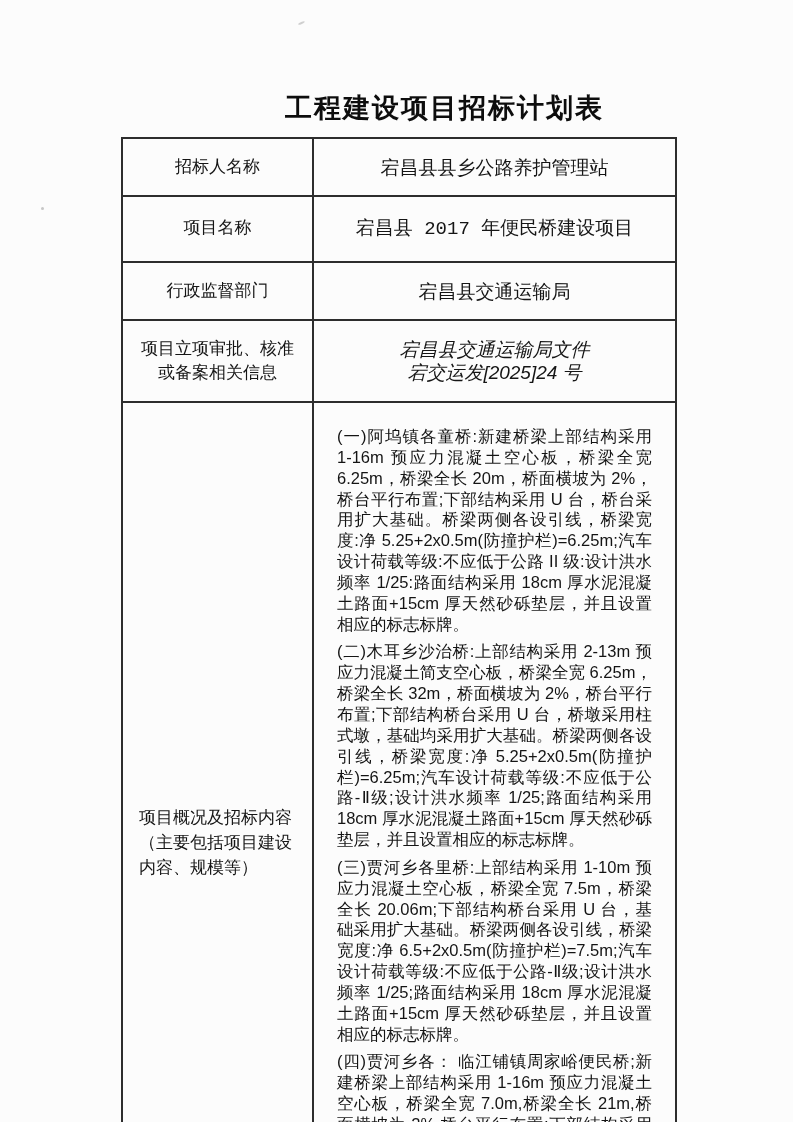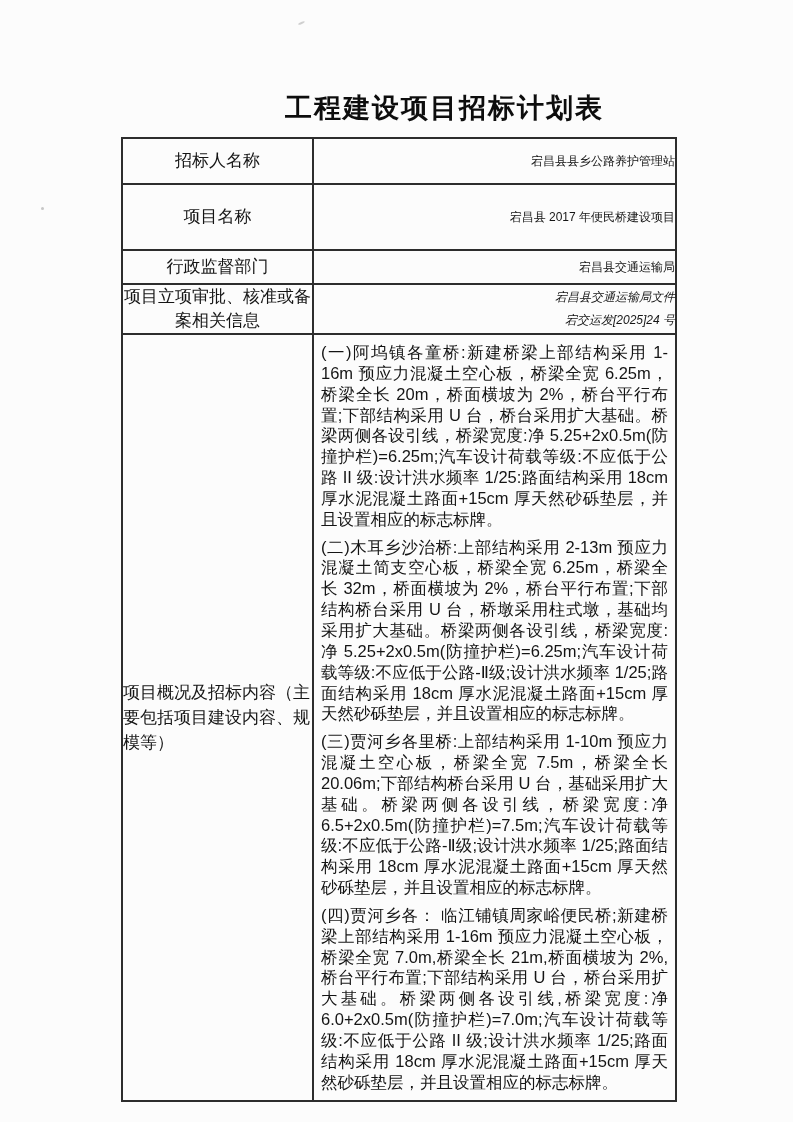--- a/index.html
+++ b/index.html
@@ -26,32 +26,32 @@
   table.bid-table{
     position:absolute;
     left:121px;top:137px;
     width:556px;
     border-collapse:collapse;
     table-layout:fixed;
   }
   .bid-table td{
     border:2px solid #2d2d2d;
     vertical-align:middle;
-    padding:0;
+    padding:16px;
   }
   .col-label{width:191px;}
   .label-cell{
     text-align:center;
     font-size:17px;
     line-height:24px;
     padding:0 3px;
   }
   .value-cell{
-    text-align:right;
-    font-size:12px;
+    text-align:center;
+    font-size:19px;
     line-height:23px;
     padding:0 4px;
   }
   .value-multiline{white-space:pre-line;font-style:italic;}
   .overview-label{
     text-align:left;
     font-size:17px;
     line-height:25px;
     padding:0 2px;
   }
@@ -85,21 +85,21 @@
   <table class="bid-table">
     <colgroup>
         <col class="col-label">
         <col>
       </colgroup>
     <tbody>
       <tr style="height:46px;">
         <td class="label-cell">招标人名称</td>
         <td class="value-cell">宕昌县县乡公路养护管理站</td>
       </tr>
-      <tr style="height:66px;">
+      <tr style="height:66px;font-family:Liberation Mono, monospace;">
         <td class="label-cell">项目名称</td>
         <td class="value-cell">宕昌县 2017 年便民桥建设项目</td>
       </tr>
       <tr style="height:34px;">
         <td class="label-cell">行政监督部门</td>
         <td class="value-cell">宕昌县交通运输局</td>
       </tr>
       <tr style="height:47px;">
         <td class="label-cell">项目立项审批、核准或备案相关信息</td>
         <td class="value-cell value-multiline">宕昌县交通运输局文件

